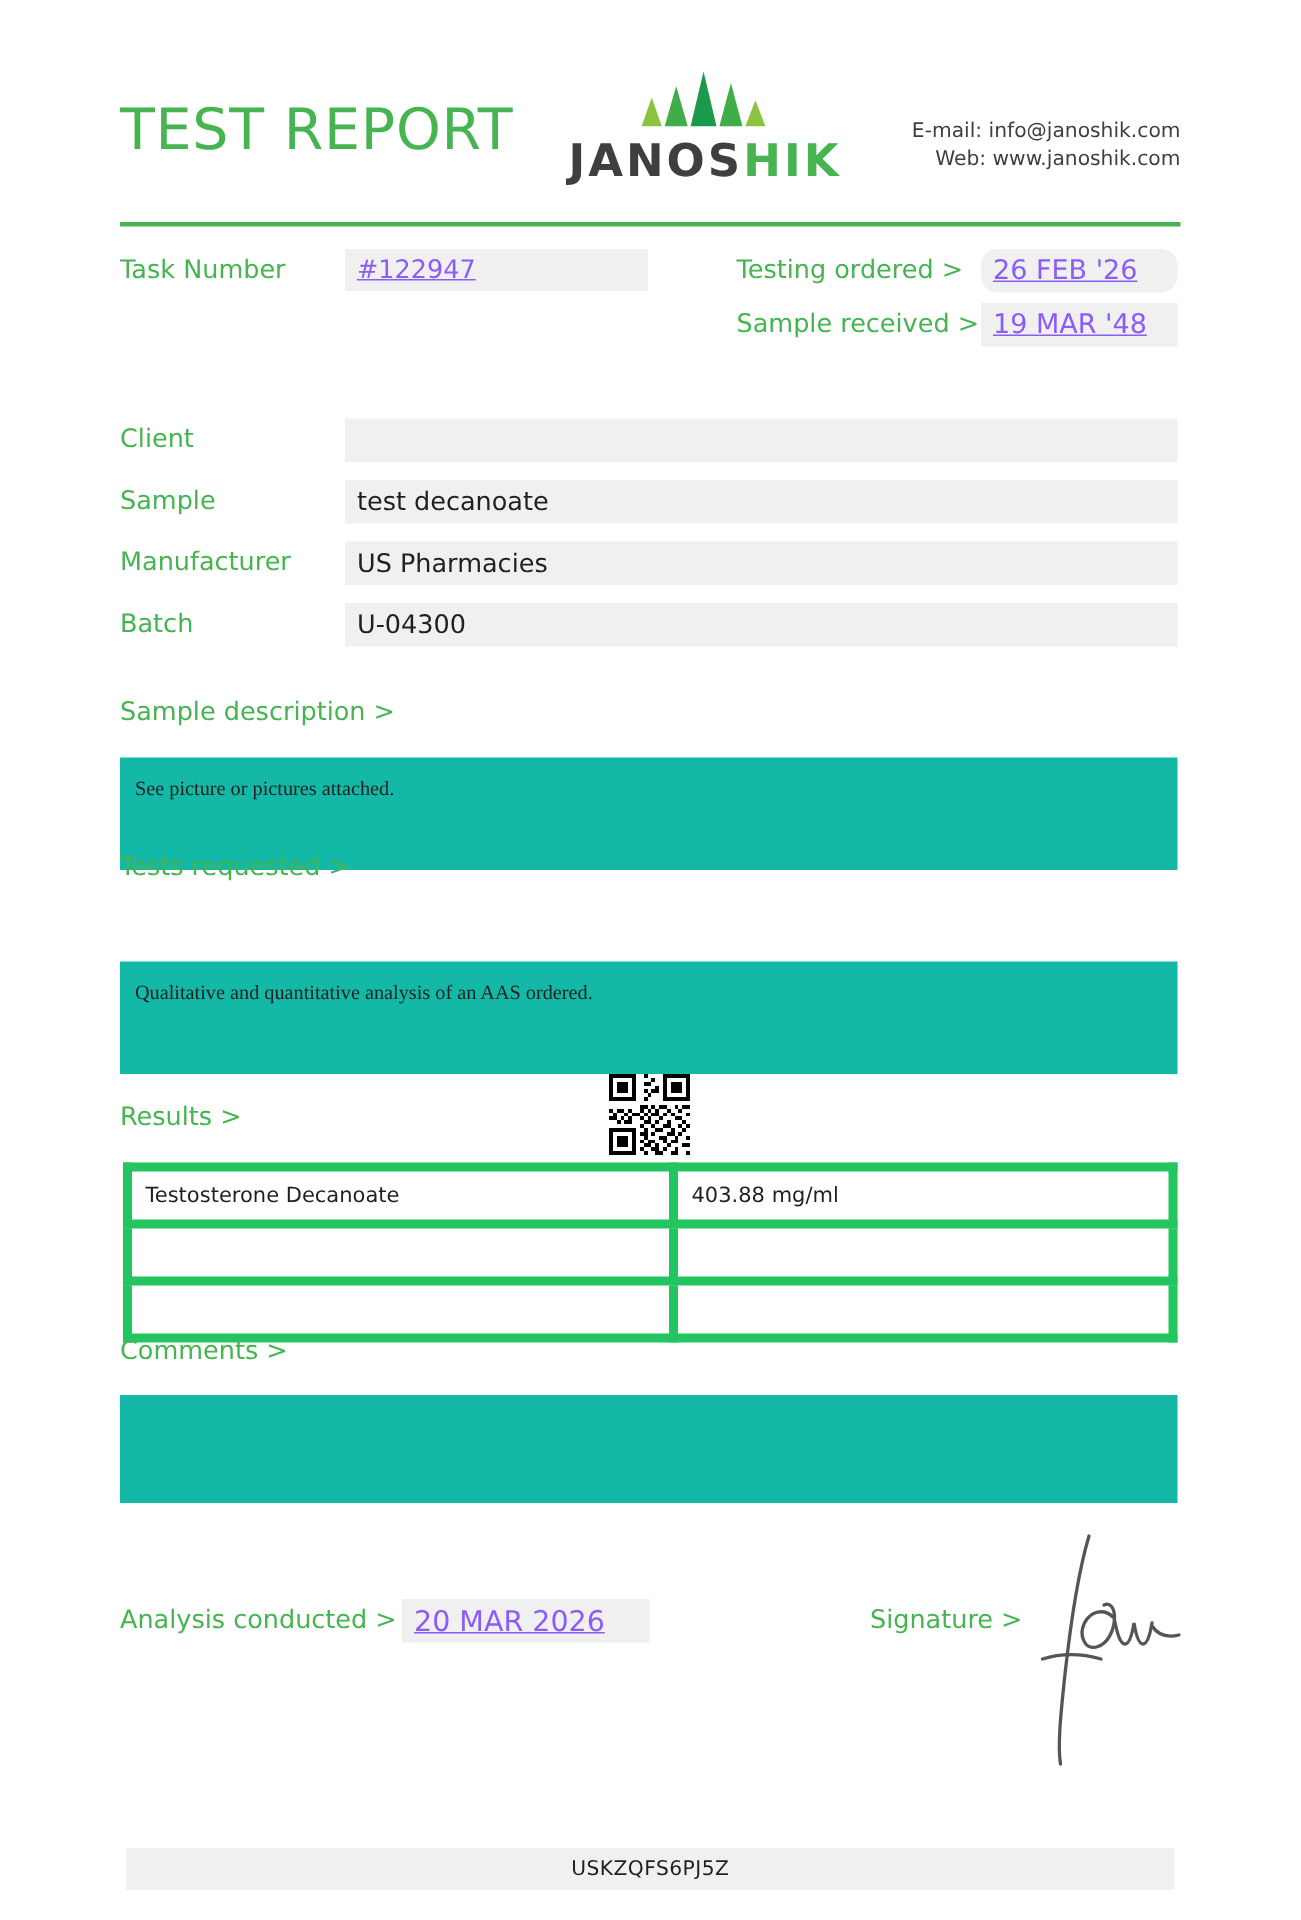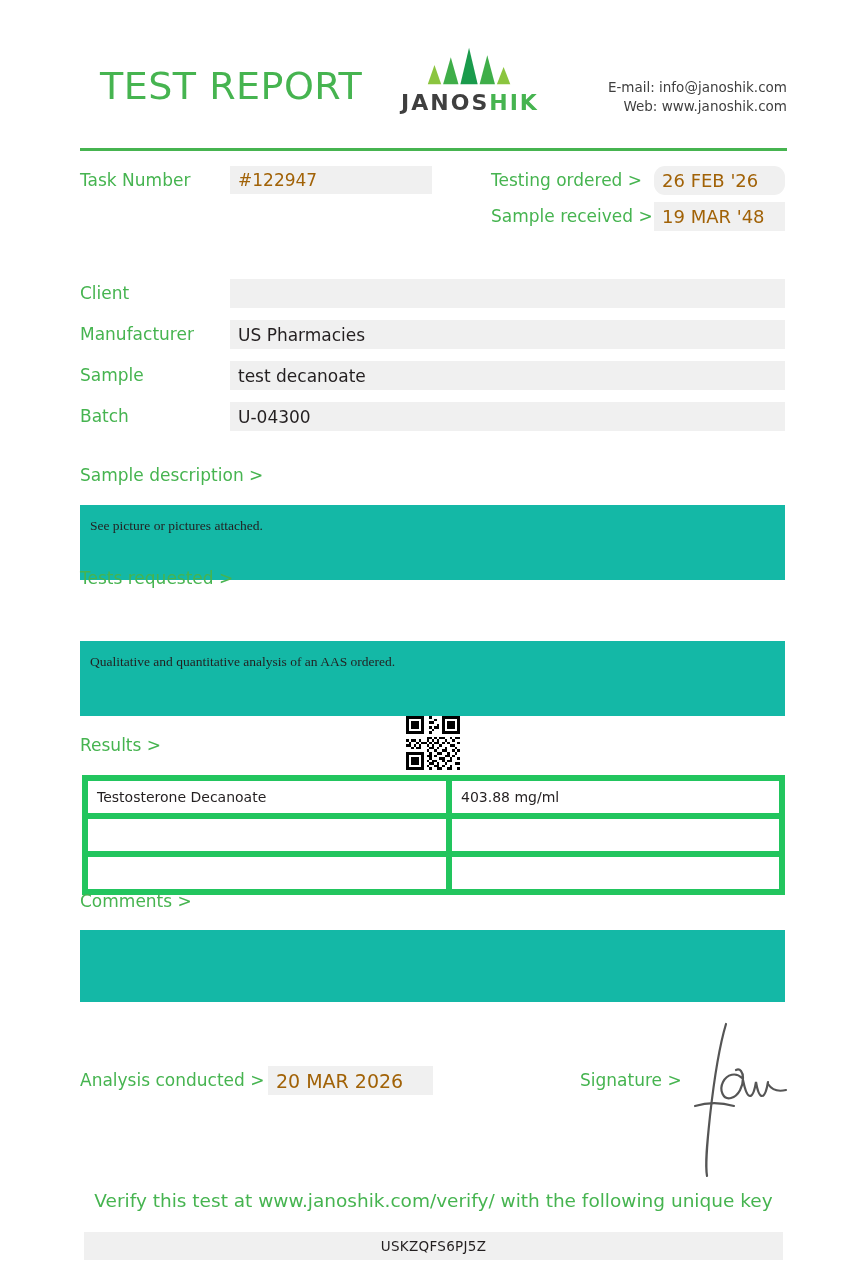--- a/index.html
+++ b/index.html
@@ -32,36 +32,35 @@
   }
   .title {
     position: absolute;
     left: 0;
     top: 24px;
     font-size: 38px;
     letter-spacing: 0.5px;
     color: #46b450;
     font-family: "DejaVu Sans", sans-serif;
     font-weight: 400;
-    margin-left: 20px;
   }
   .logo-wrap {
     position: absolute;
     left: 295px;
     top: 0px;
     width: 190px;
     text-align: center;
   }
   .logo-mark {
     height: 48px;
     display: block;
     margin: 0 auto;
   }
   .logo-text {
-    font-size: 22px;
+    font-size: 30px;
     letter-spacing: 2px;
     font-weight: 700;
     color: #3f3f3f;
     margin-top: 2px;
   }
   .logo-text .g {
     color: #46b450;
   }
   .contact {
     position: absolute;
@@ -93,21 +92,22 @@
     left: 80px;
     top: 170px;
   }
   .field-box {
     background: #f0f0f0;
     box-sizing: border-box;
     display: flex;
     align-items: center;
     padding-left: 8px;
     font-size: 17px;
-    color: #a16207;
+    color: #8b5cf6;
+    text-decoration: underline;
   }
   .task-value {
     position: absolute;
     left: 230px;
     top: 166px;
     width: 202px;
     height: 28px;
   }
   .ordered-label {
     position: absolute;
@@ -315,26 +315,26 @@
 
   <div class="label-green received-label">Sample received &gt;</div>
   <div class="field-box received-value">19 MAR '48</div>
 
   <div class="info-rows">
     <div class="info-row">
       <div class="ilabel">Client</div>
       <div class="ivalue"></div>
     </div>
     <div class="info-row">
+      <div class="ilabel">Sample</div>
+      <div class="ivalue">test decanoate</div>
+    </div>
+    <div class="info-row">
       <div class="ilabel">Manufacturer</div>
       <div class="ivalue">US Pharmacies</div>
-    </div>
-    <div class="info-row">
-      <div class="ilabel">Sample</div>
-      <div class="ivalue">test decanoate</div>
     </div>
     <div class="info-row">
       <div class="ilabel">Batch</div>
       <div class="ivalue">U-04300</div>
     </div>
   </div>
 
   <div class="section-head sd-head">Sample description &gt;</div>
   <div class="section-box sd-box">See picture or pictures attached.</div>
 
@@ -466,16 +466,15 @@
   <svg class="sig-img" viewBox="0 0 110 160">
     <g fill="none" stroke="#555555" stroke-width="2.2" stroke-linecap="round">
       <path d="M36 4 C30 24 24 60 20 96 C17 124 15 144 17 156"></path>
       <path d="M52 58 C46 52 37 54 33 62 C29 70 33 80 41 78 C49 76 53 66 53 58 C53 52 50 48 46 50"></path>
       <path d="M53 60 C55 70 57 76 60 76 C63 76 65 68 66 62 C67 68 69 76 72 76 C75 76 77 68 78 62"></path>
       <path d="M78 64 C82 70 88 72 96 70"></path>
       <path d="M5 86 C18 82 30 82 44 86"></path>
     </g>
   </svg>
 
-  <div class="verify">Verify this test at www.janoshik.com/verify/ with the following unique key</div>
   <div class="key-box">USKZQFS6PJ5Z</div>
 
 </div>
 
 </body></html>

